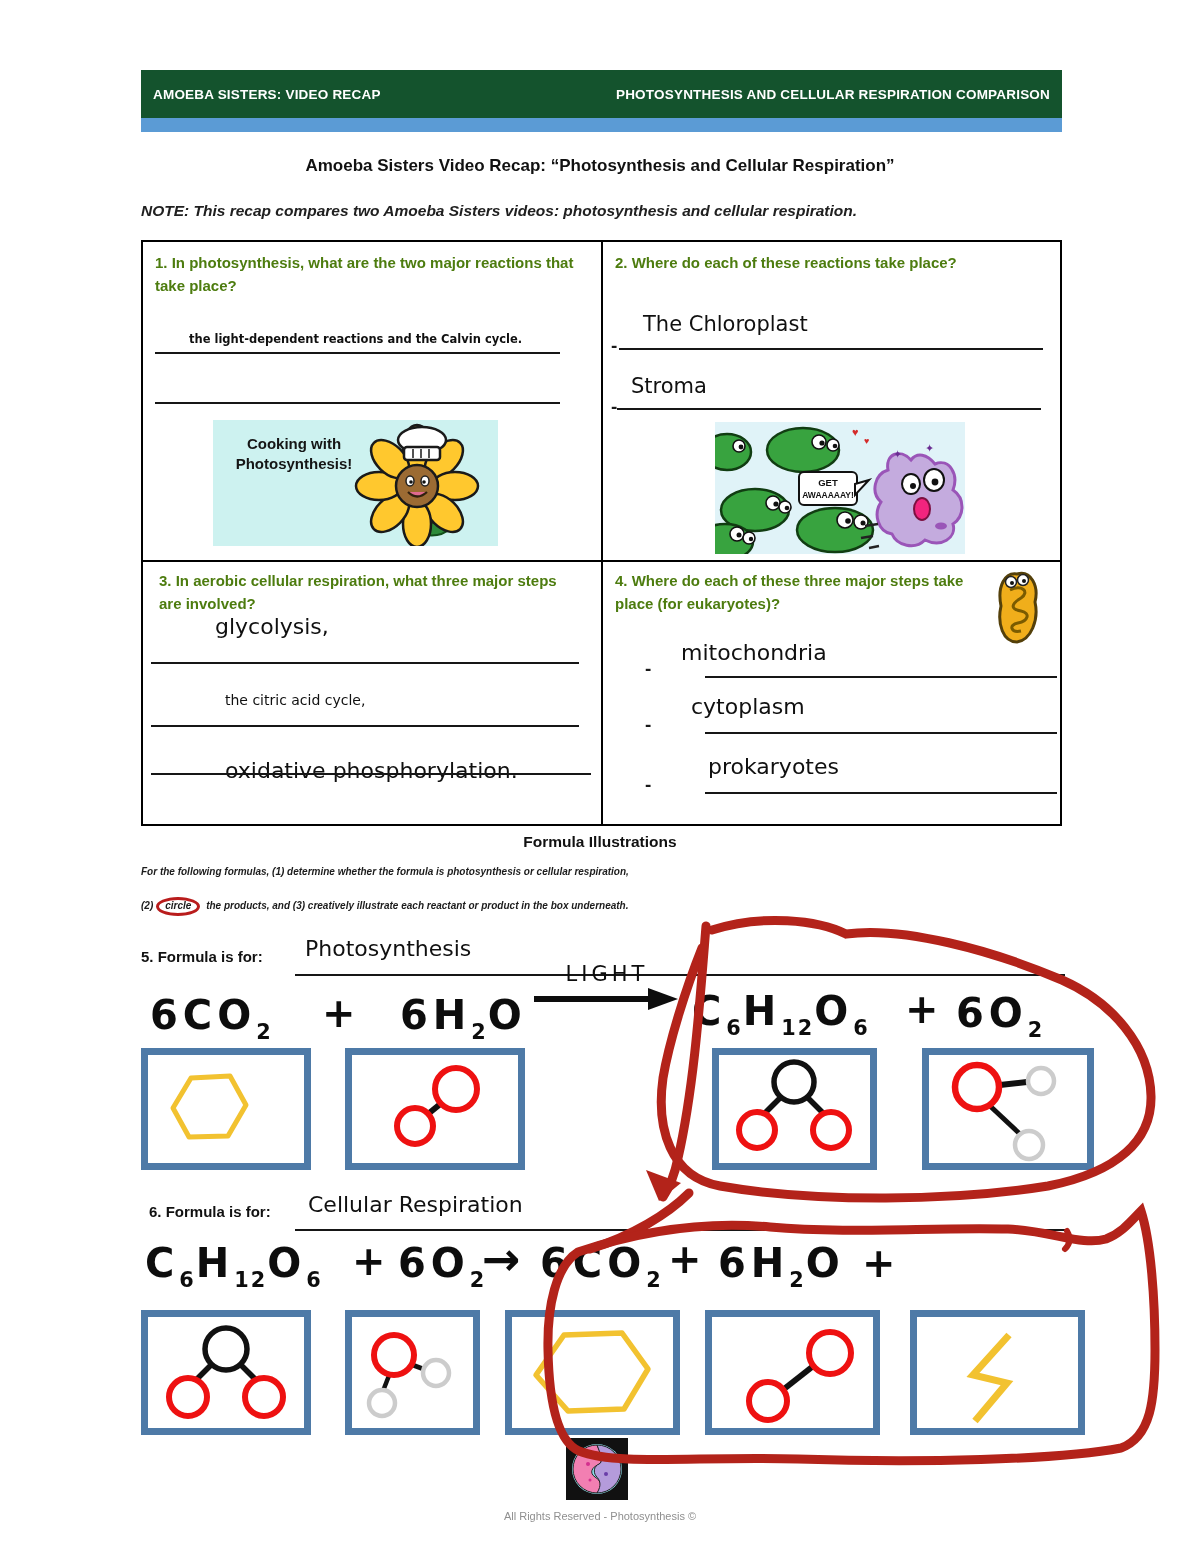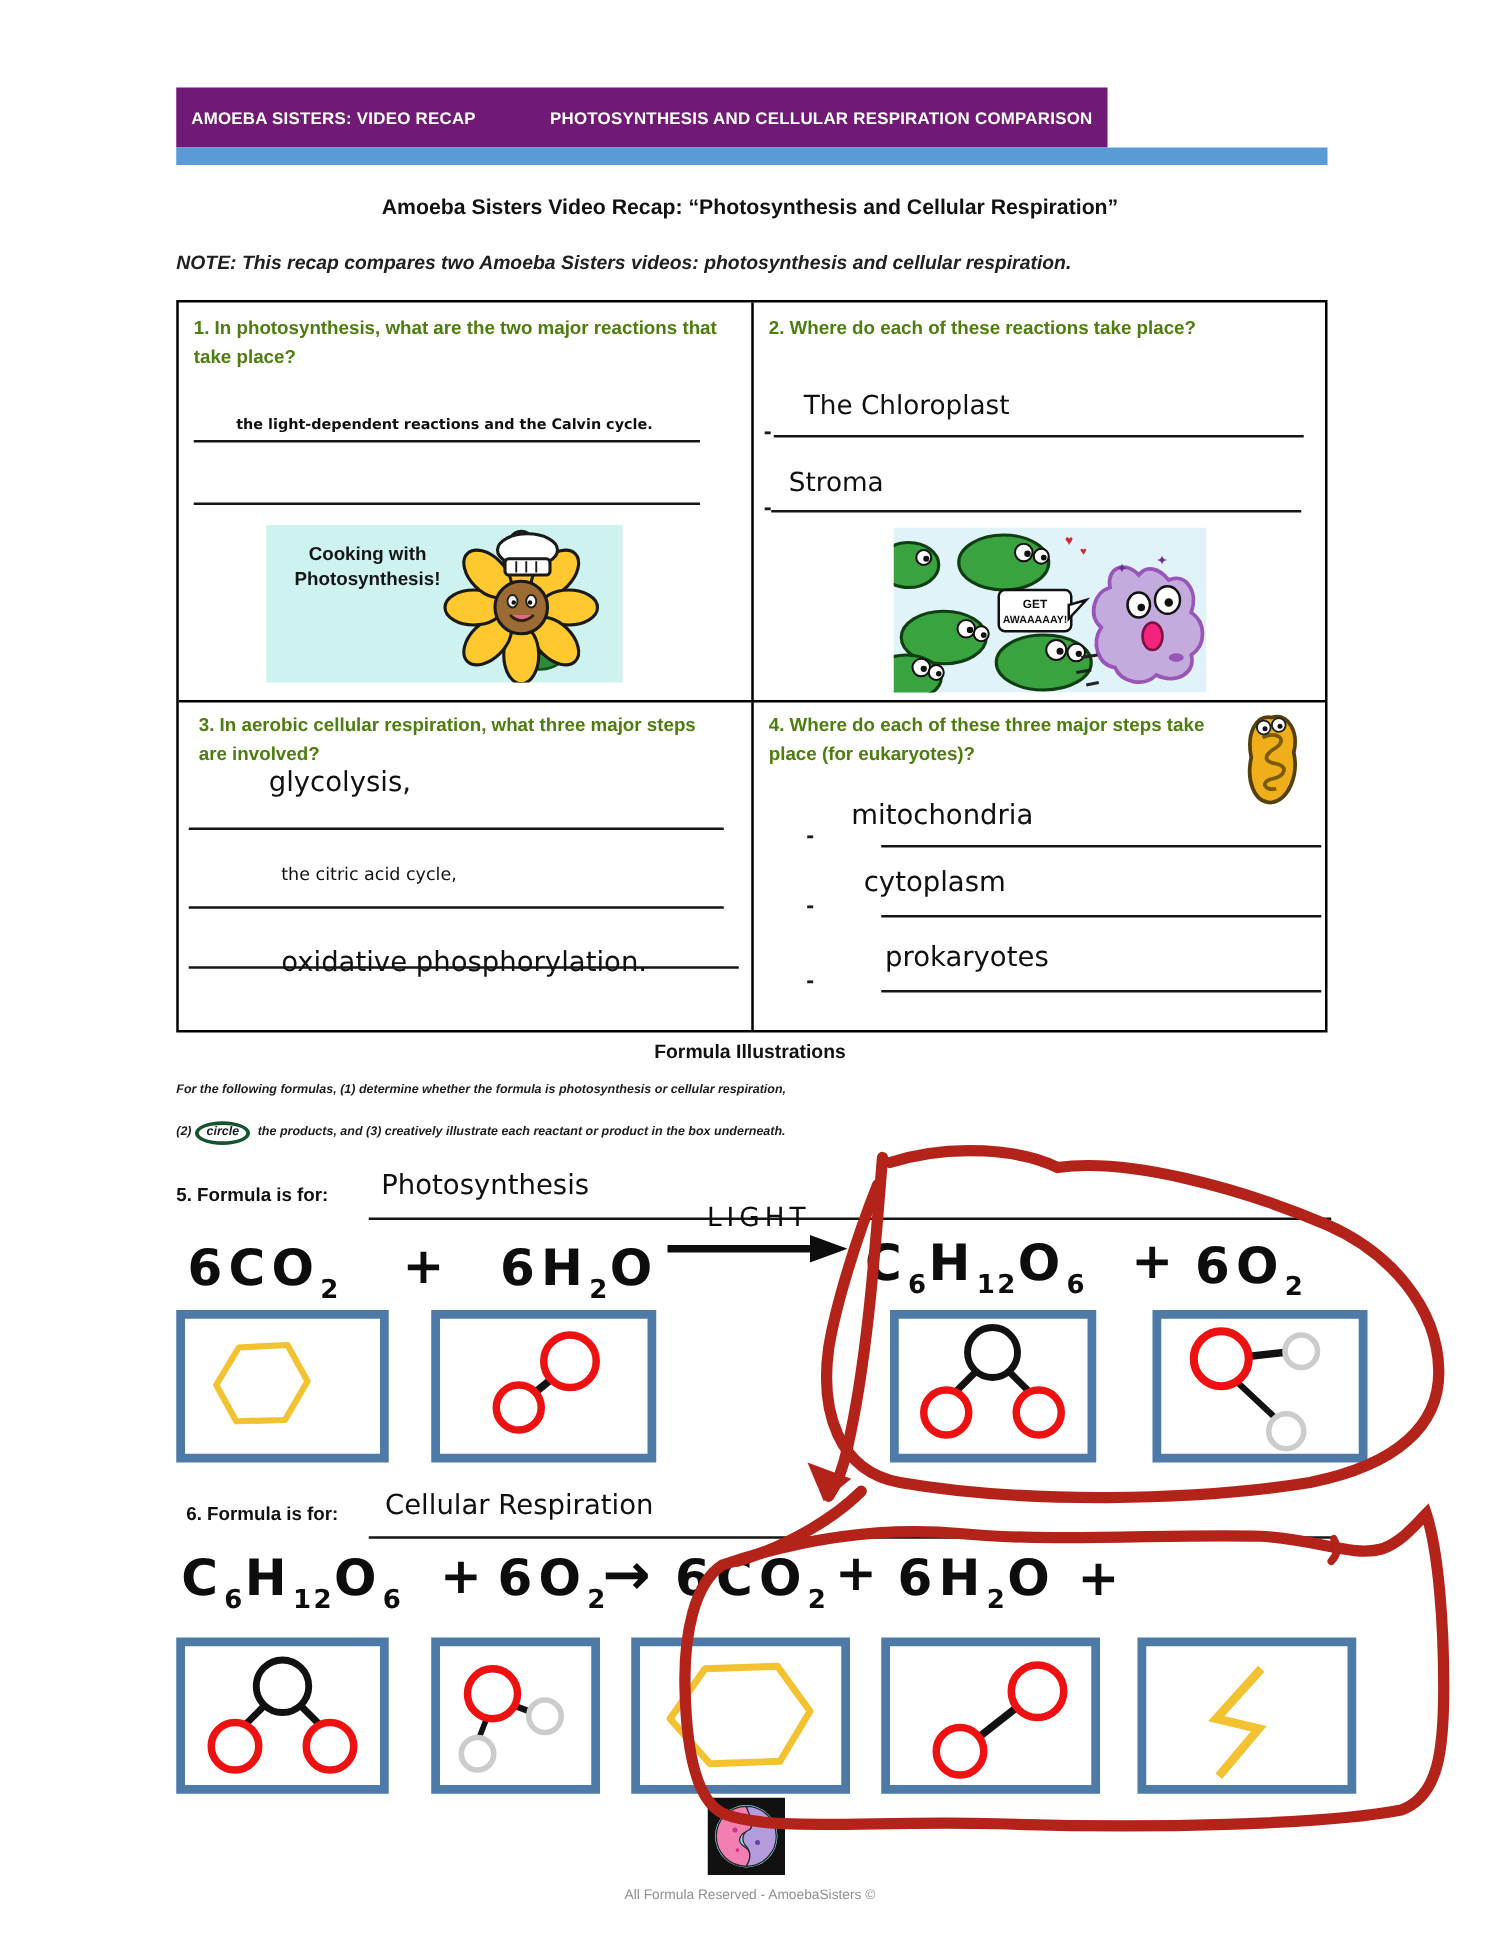--- a/index.html
+++ b/index.html
@@ -20,21 +20,21 @@
   .cell-bl{border-right:2.5px solid #000}
   .q{font-size:15px;font-weight:600;line-height:1.5;color:#4d7c0f}
   .rule{position:absolute;border-bottom:2px solid #161616}
   .hand{font-family:"DejaVu Sans",sans-serif;color:#101010;white-space:nowrap}
   .ans{font-size:21px}
   .ans-sm{font-size:11.5px;font-weight:600}
   .dash{position:absolute;font-size:19px;font-weight:600}
   .cyanbox{position:absolute;background:#cdf2f0}
   .sec-head{width:100%;text-align:center;font-weight:700;font-size:15.5px;color:#111}
   .instr{font-style:italic;font-weight:600;font-size:10px;color:#1c1c1c}
-  .circled{display:inline-block;border:3px solid #14532d;border-radius:50%;
+  .circled{display:inline-block;border:3px solid #b91c1c;border-radius:50%;
            padding:0 6px 1px 6px;margin:0 3px;line-height:1.2}
   .lbl{font-weight:700;font-size:15px;color:#111}
   .eq{position:absolute;font-family:"DejaVu Sans",sans-serif;font-weight:700;
       font-size:40px;letter-spacing:5px;color:#0d0d0d;white-space:nowrap}
   .eq sub{font-size:.52em;vertical-align:-.5em;letter-spacing:2px}
   .light-lbl{font-family:"DejaVu Sans",sans-serif;font-weight:400;font-size:21px;
              letter-spacing:4px;text-align:center;color:#0d0d0d}
   .atp{font-family:"DejaVu Sans",sans-serif;font-weight:700;font-size:26px;
        text-align:center;color:#0d0d0d}
   .molbox{position:absolute;border:7px solid #4E7AA7;background:#fff}
@@ -42,21 +42,21 @@
   .pen{position:absolute;left:0;top:0;pointer-events:none}
   .footer-txt{width:100%;text-align:center;font-size:11px;color:#8f8f8f}
   svg{display:block}
   svg text{font-family:"Liberation Sans",sans-serif}
 </style>
 </head>
 <body>
 
 <div id="page">
 
-  <div class="abs hdr" style="left:141px;top:70px;width:745px;height:48px;background:#701a75">
+  <div class="abs hdr" style="left:141px;top:70px;width:921px;height:48px;background:#14532d">
     <span>AMOEBA SISTERS: VIDEO RECAP</span>
     <span>PHOTOSYNTHESIS AND CELLULAR RESPIRATION COMPARISON</span>
   </div>
   <div class="abs" style="left:141px;top:118px;width:921px;height:14px;background:#5B9BD5"></div>
 
   <div class="abs title" style="left:0;top:156px">Amoeba Sisters Video Recap: “Photosynthesis and Cellular Respiration”</div>
   <div class="abs note" style="left:141px;top:202px;width:921px">NOTE: This recap compares two Amoeba Sisters videos: photosynthesis and cellular respiration.</div>
 
   <div class="qtable">
 
@@ -304,21 +304,21 @@
   <svg class="abs" style="left:566px;top:1438px" width="62" height="62" viewBox="0 0 62 62">
     <rect width="62" height="62" fill="#111"></rect>
     <circle cx="31" cy="31" r="25" fill="#8fe4ef"></circle>
     <path d="M31 7 A24 24 0 0 0 31 55 C38 48 35 43 29 39 C23 35 26 29 32 27 C38 25 35 15 31 7 Z" fill="#f27fb2" stroke="#222"></path>
     <path d="M31 7 A24 24 0 0 1 31 55 C36 47 34 42 30 38 C27 34 28 28 33 26 C38 24 34 15 31 7 Z" fill="#b49bdb" stroke="#222"></path>
     <circle cx="22" cy="26" r="2" fill="#d4308e"></circle>
       <circle cx="40" cy="36" r="2" fill="#6a3da8"></circle>
     <circle cx="38" cy="20" r="1.5" fill="#6a3da8"></circle>
       <circle cx="24" cy="42" r="1.5" fill="#d4308e"></circle>
   </svg>
-  <div class="abs footer-txt" style="left:0;top:1510px">All Formula Reserved - AmoebaSisters ©</div>
+  <div class="abs footer-txt" style="left:0;top:1510px">All Rights Reserved - Photosynthesis ©</div>
 
   <svg class="pen" width="1200" height="1553" viewBox="0 0 1200 1553">
     <g fill="none" stroke="#B3231A" stroke-width="9" stroke-linecap="round">
       <path d="M712 930 C762 914 818 920 846 934 C902 926 992 950 1062 980 C1112 1002 1150 1046 1151 1096 C1152 1140 1118 1172 1048 1186 C955 1201 818 1203 720 1186 C670 1177 656 1128 663 1078 C669 1042 686 988 702 948"></path>
       <path d="M706 926 C700 1000 694 1088 678 1158 C674 1178 669 1188 663 1197"></path>
       <path d="M689 1193 C668 1214 632 1236 590 1249"></path>
       <path d="M578 1252 C640 1231 706 1221 770 1227 C848 1234 932 1227 1008 1229 C1052 1231 1082 1246 1106 1239 C1122 1233 1132 1220 1141 1211 C1151 1242 1155 1300 1155 1350 C1155 1400 1151 1437 1121 1448 C1058 1460 918 1463 798 1459 C698 1456 616 1466 579 1451 C557 1441 549 1400 548 1350 C547 1306 556 1266 578 1252"></path>
       <path d="M1067 1231 C1071 1238 1070 1244 1065 1249" stroke-width="6"></path>
     </g>
     <polygon points="646,1170 659,1201 681,1183" fill="#B3231A"></polygon>

